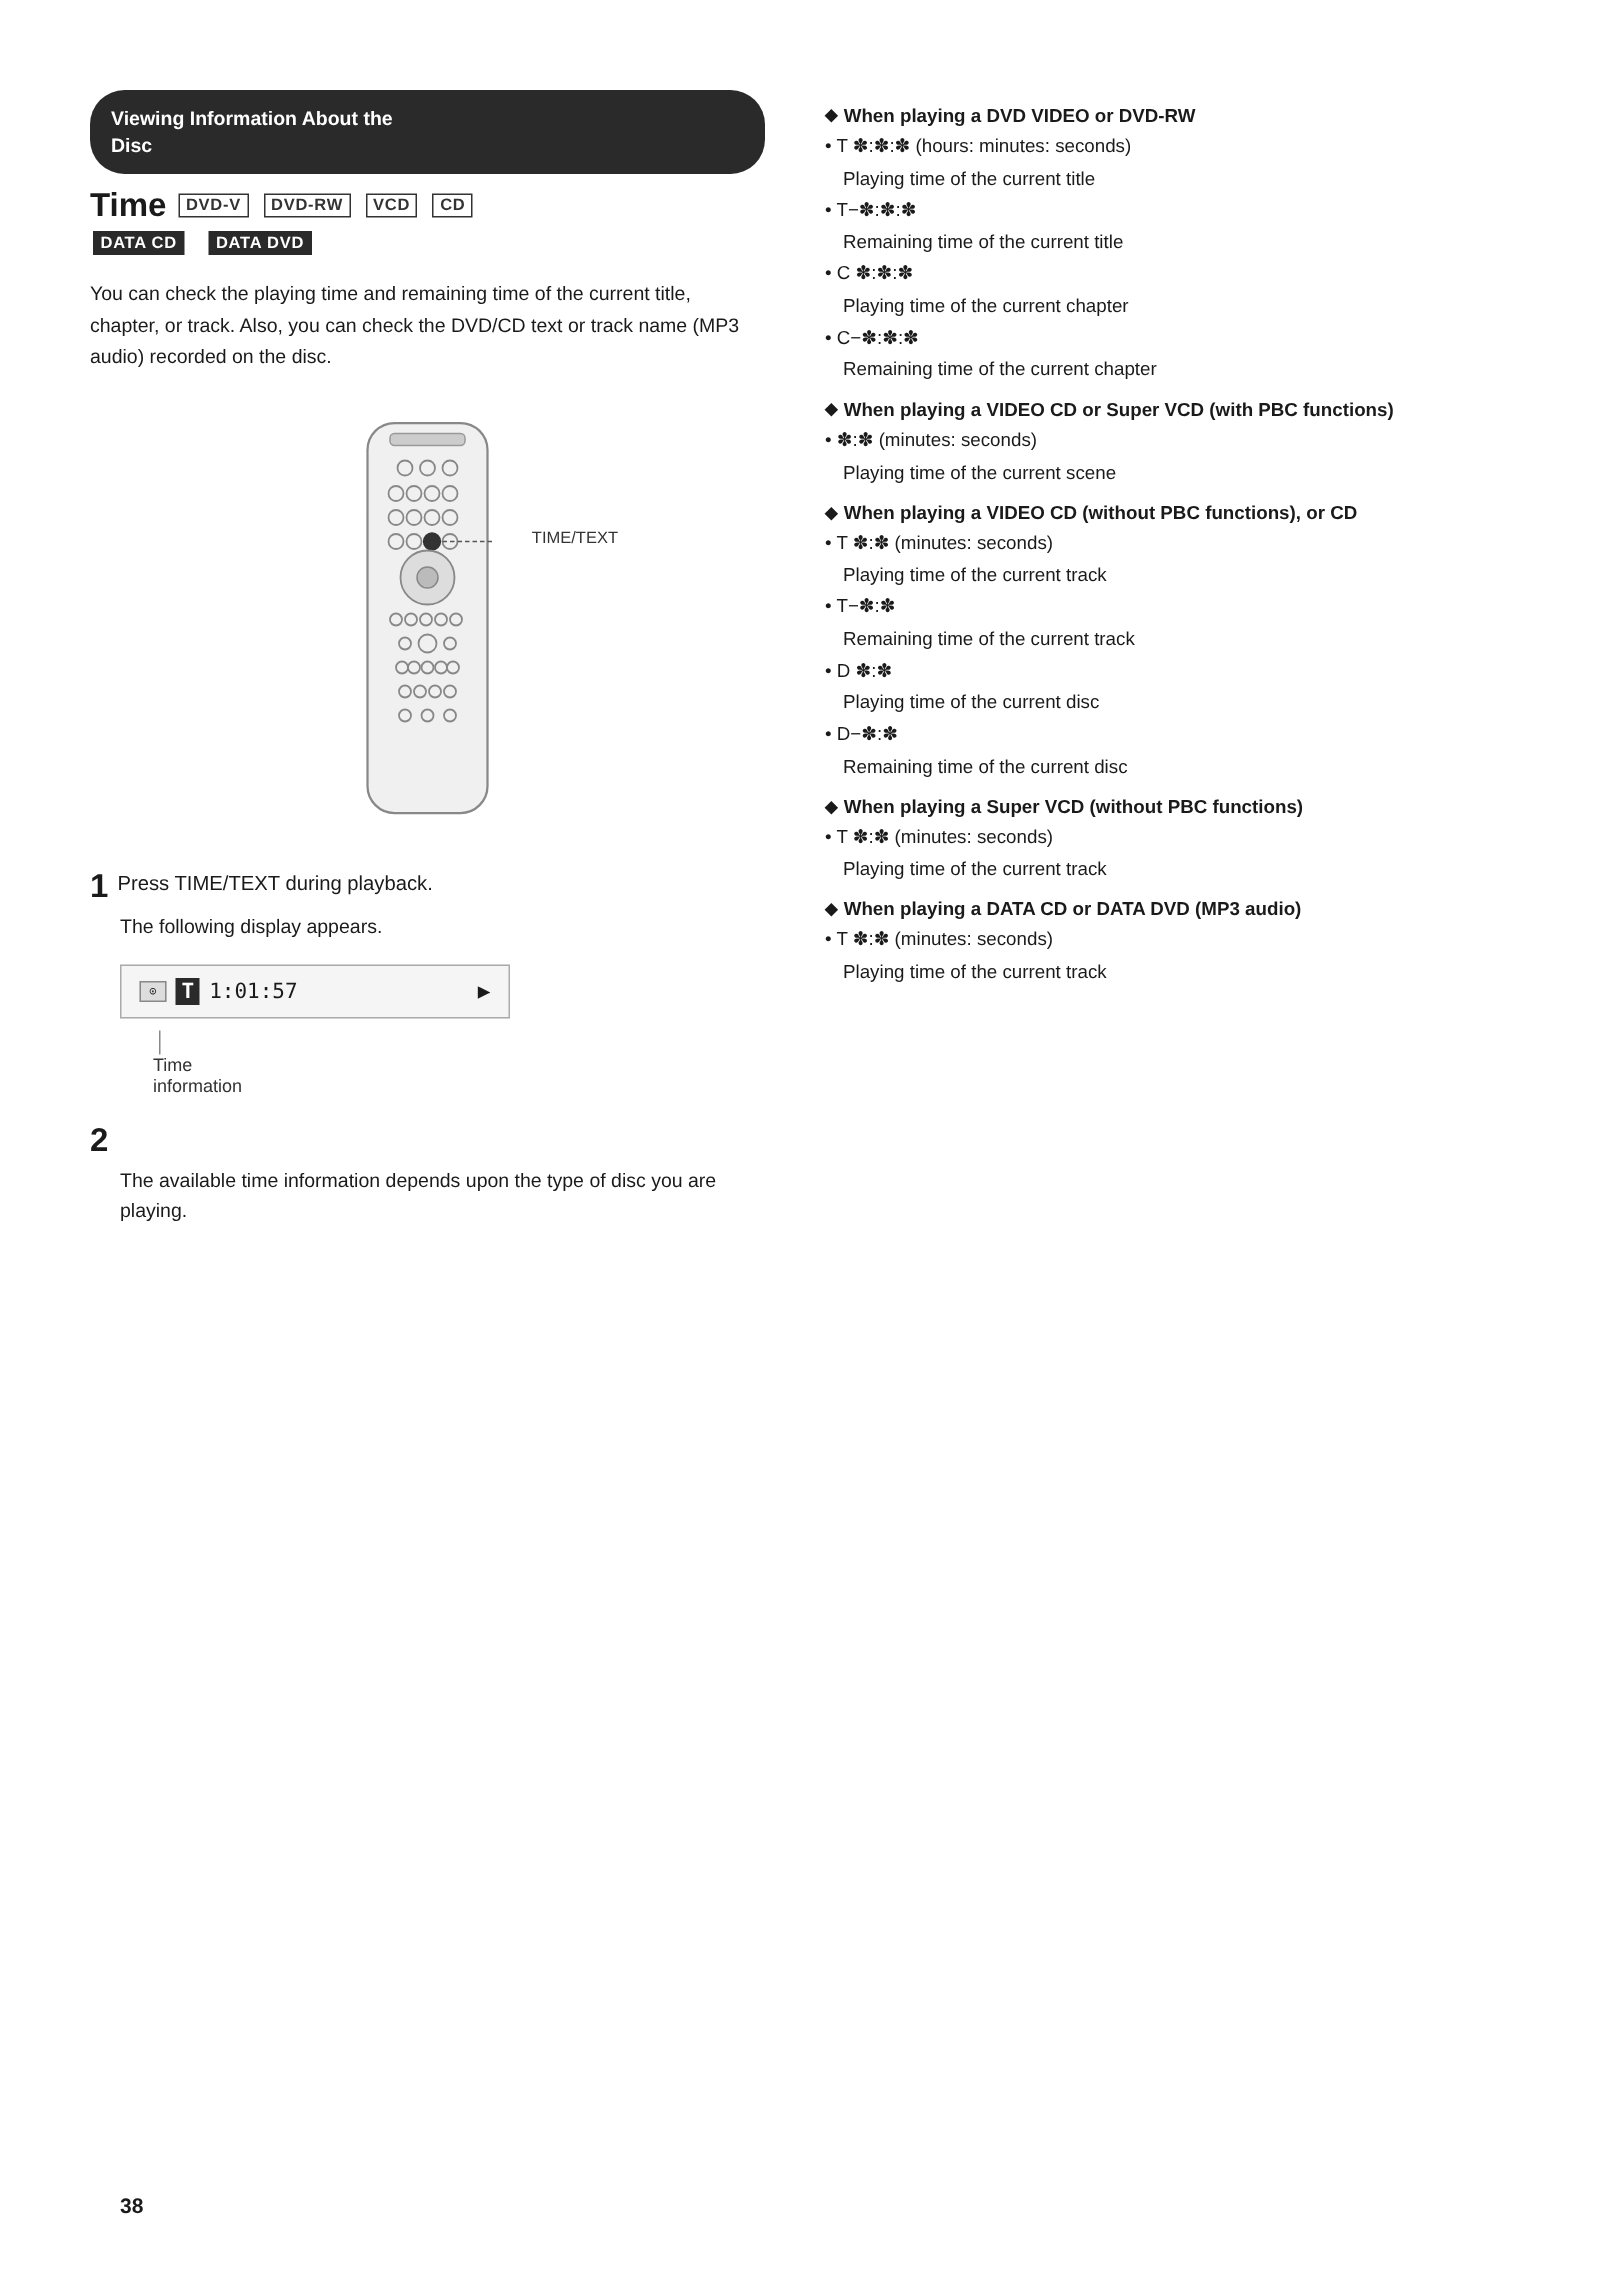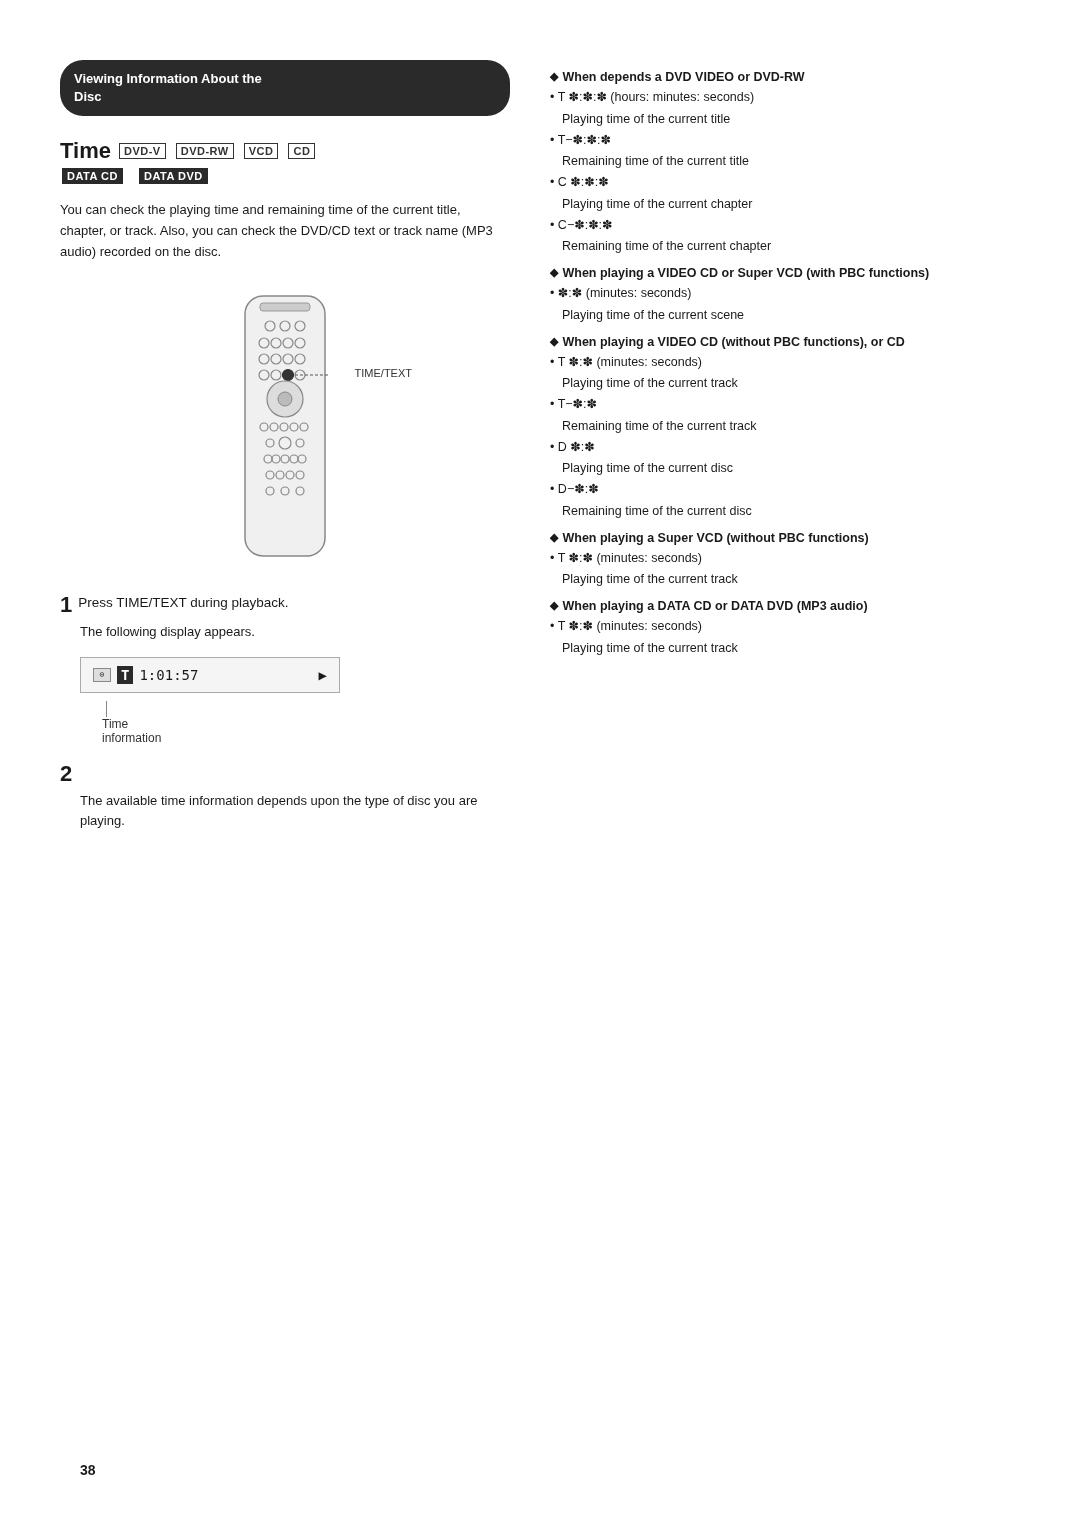--- a/index.html
+++ b/index.html
@@ -27,21 +27,21 @@
       flex: 1;
       padding-left: 10px;
     }
     .section-header {
       background: #2a2a2a;
       color: #ffffff;
       padding: 10px 14px;
       font-size: 13px;
       font-weight: bold;
       line-height: 1.4;
-      margin-bottom: 22px;
+      margin-bottom: 8px;
       display: inline-block;
       width: 100%;
       border-radius: 23px;
     }
     .main-title {
       font-size: 28px;
       font-weight: bold;
       line-height: 1.2;
       margin-bottom: 8px;
       color: #1a1a1a;
@@ -318,21 +318,21 @@
     
     <div class="step-row" style="margin-top:18px;">
       <span class="step-number">2</span>
     </div>
     <div class="step-body">The available time information depends upon the type of disc you are playing.</div>
   </div>
 
   <div class="right-column">
 
     <div id="right-sections">
-        <div class="diamond-header">When depends a DVD VIDEO or DVD-RW</div>
+        <div class="diamond-header">When playing a DVD VIDEO or DVD-RW</div>
         <div class="bullet-item">T ✽:✽:✽ (hours: minutes: seconds)</div>
         <div class="sub-bullet">Playing time of the current title</div>
         <div class="bullet-item">T−✽:✽:✽</div>
         <div class="sub-bullet">Remaining time of the current title</div>
         <div class="bullet-item">C ✽:✽:✽</div>
         <div class="sub-bullet">Playing time of the current chapter</div>
         <div class="bullet-item">C−✽:✽:✽</div>
         <div class="sub-bullet">Remaining time of the current chapter</div>
         <div class="diamond-header">When playing a VIDEO CD or Super VCD (with PBC functions)</div>
         <div class="bullet-item">✽:✽ (minutes: seconds)</div>

